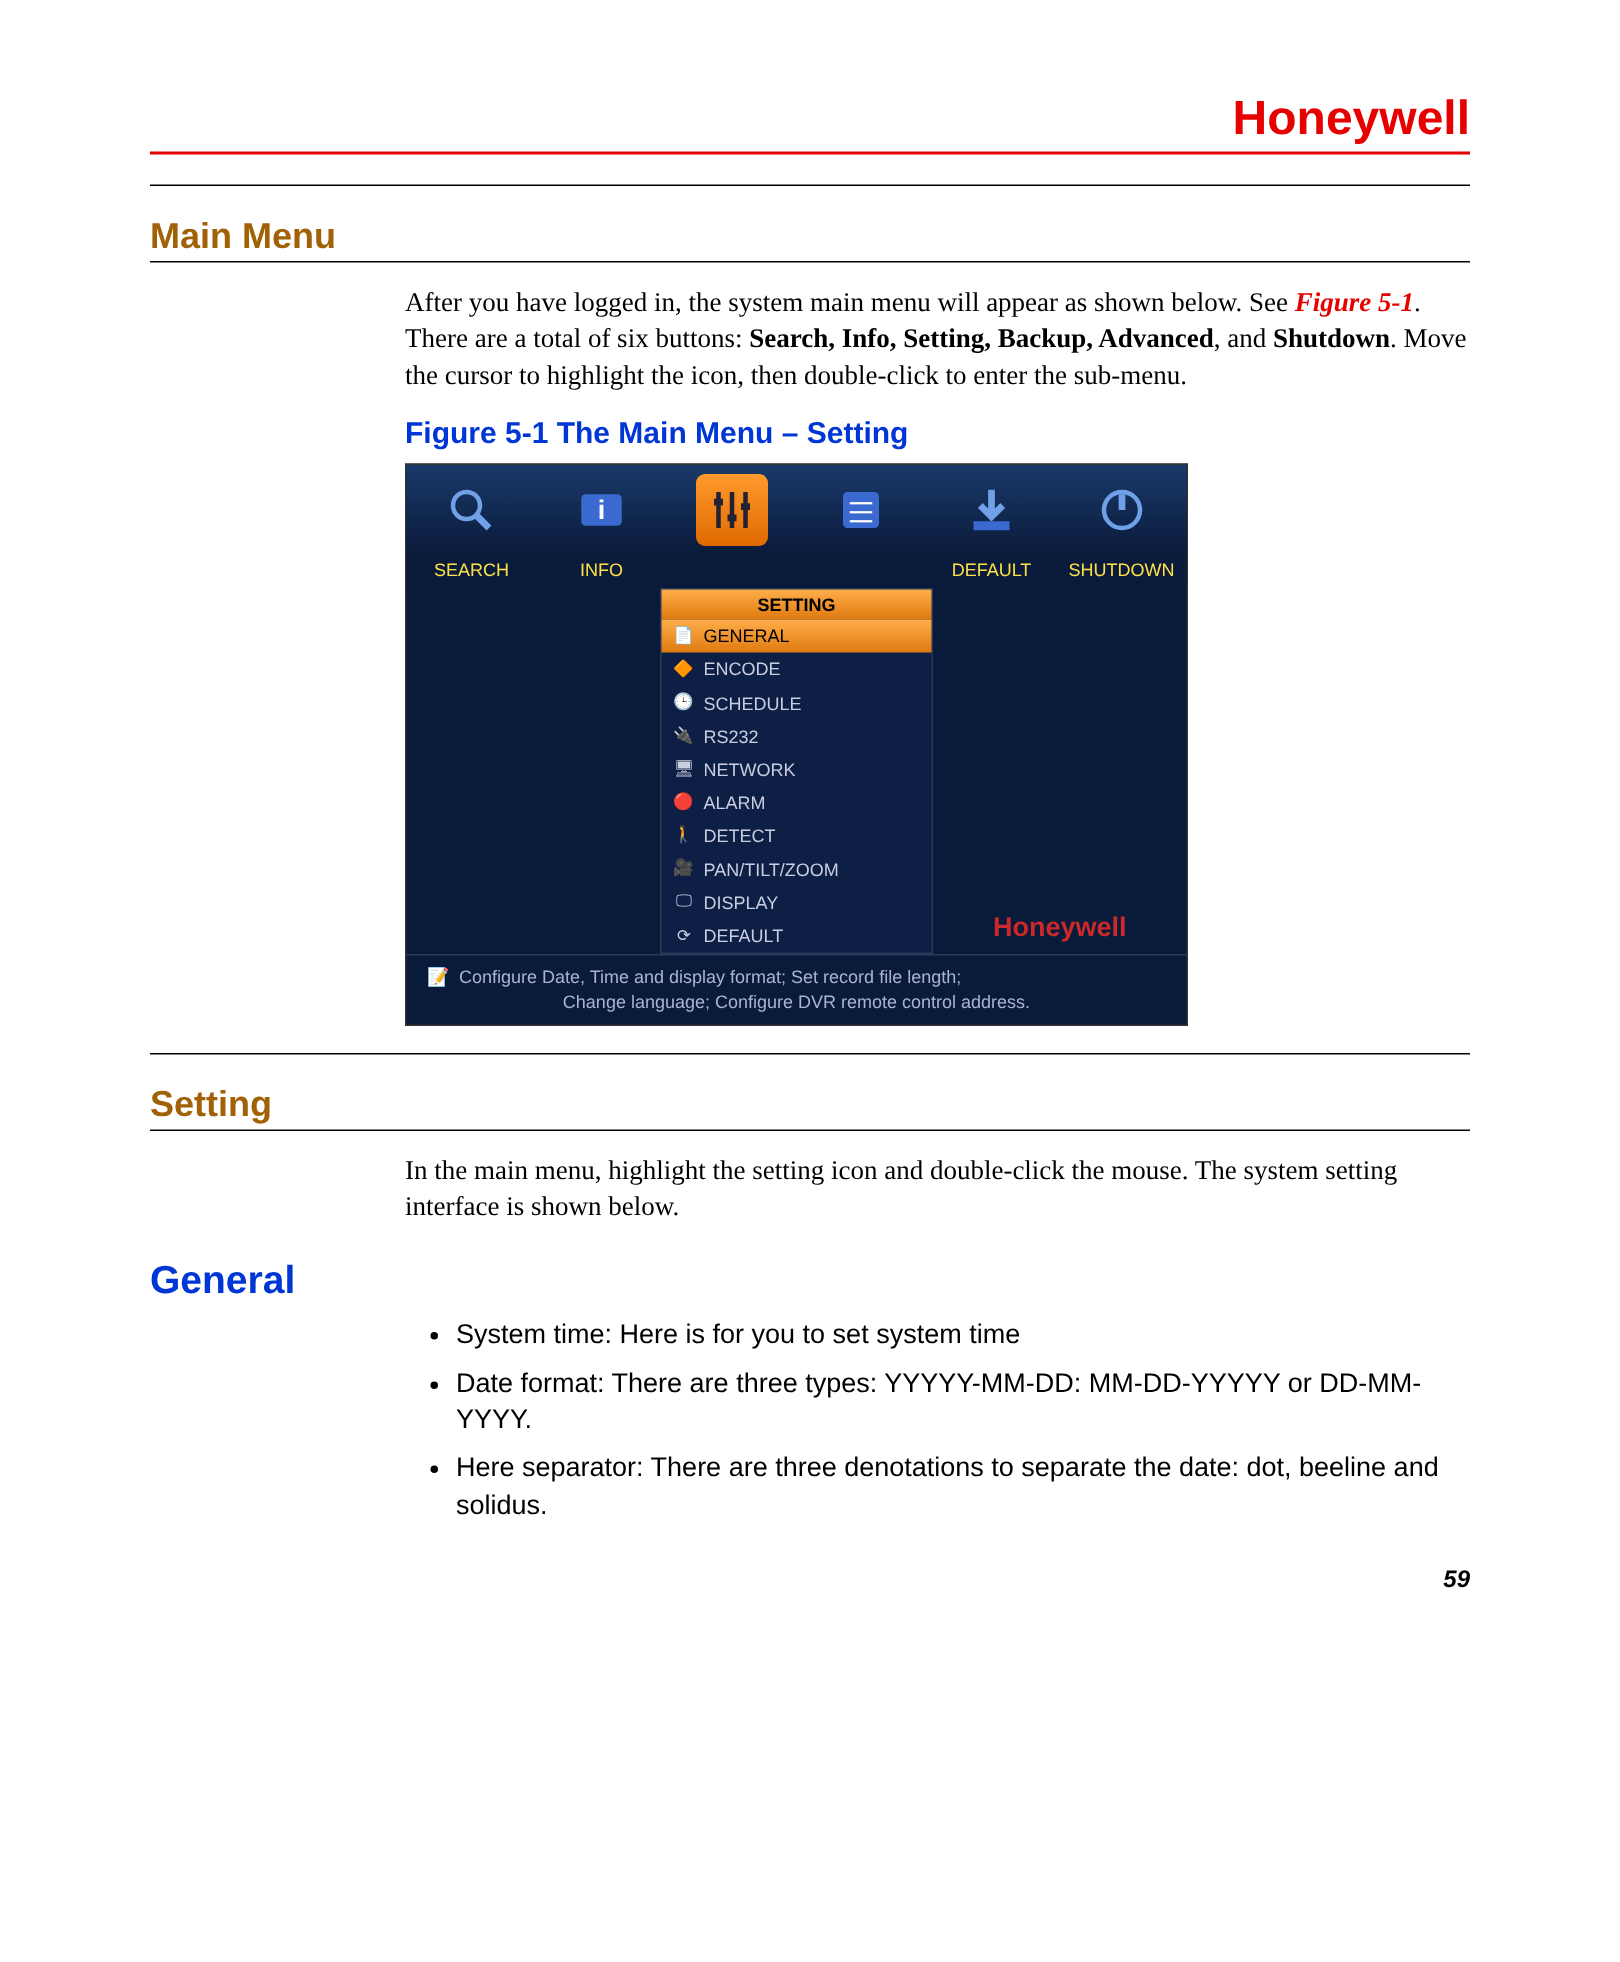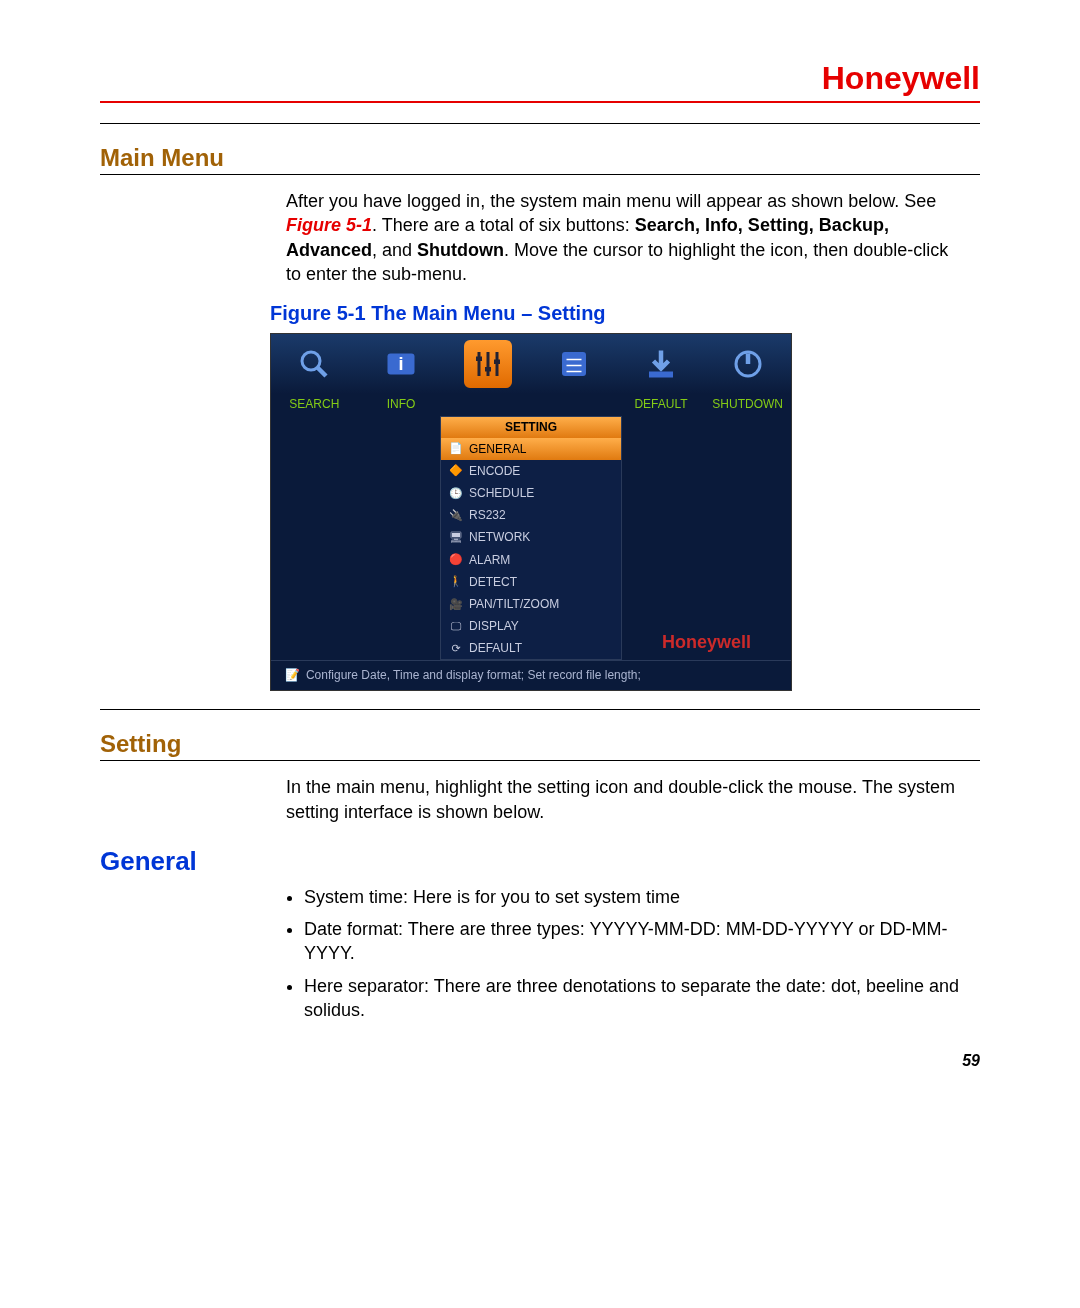--- a/index.html
+++ b/index.html
@@ -31,21 +31,21 @@
     color: #0036d6;
     font-weight: bold;
     font-size: 26px;
     margin: 22px 0 6px 0;
   }
   .body-block {
     margin-left: 170px;
     font-size: 18px;
     line-height: 1.35;
   }
-  .body-block p { margin: 14px 16px; }
+  .body-block p { margin: 14px 0; font-family: Liberation Serif, serif; }
   .fig-ref { color: #e60000; font-style: italic; font-weight: bold; }
   .fig-caption { color: #0036d6; font-weight: bold; font-size: 20px; margin: 10px 0 6px 0; }
   ul.bullets { margin: 4px 0 0 18px; padding: 0; }
   ul.bullets li { margin: 8px 16px; font-size: 18px; line-height: 1.35; }
   .page-num { text-align: right; font-weight: bold; font-size: 16px; margin-top: 30px; font-style: italic; }
 
   
   .dvr-ui {
     width: 520px;
     background: #0a1a3a;
@@ -67,21 +67,21 @@
   }
   .dvr-tb-icon {
     width: 48px; height: 48px;
     border-radius: 6px;
     display: flex; align-items: center; justify-content: center;
   }
   .dvr-tb-icon.selected { background: linear-gradient(#ff9a2e, #e06a00); }
   .dvr-tb-labels {
     display: flex;
     background: #0a1a3a;
-    color: #84cc16;
+    color: #fde047;
     font-size: 12px;
     padding: 2px 0 4px 0;
   }
   .dvr-tb-labels span { flex: 1; text-align: center; }
   .dvr-center {
     display: flex;
   }
   .dvr-spacer { flex: 1; }
   .dvr-submenu {
     width: 180px;
@@ -261,20 +261,21 @@
             <span>DEFAULT</span>
           </div>
       </div>
       <div class="dvr-right-brand">Honeywell</div>
     </div>
     <div class="dvr-hint">
       <div class="dvr-hint-row1">
           <span>📝</span>
           <span>Configure Date, Time and display format; Set record file length;</span>
         </div>
+      <div>Change language; Configure DVR remote control address.</div>
     </div>
   </div>
 </div>
 
 <br>
 <hr class="thin">
 <h1 class="section">Setting</h1>
 <hr class="thin">
 
 <div class="body-block">

